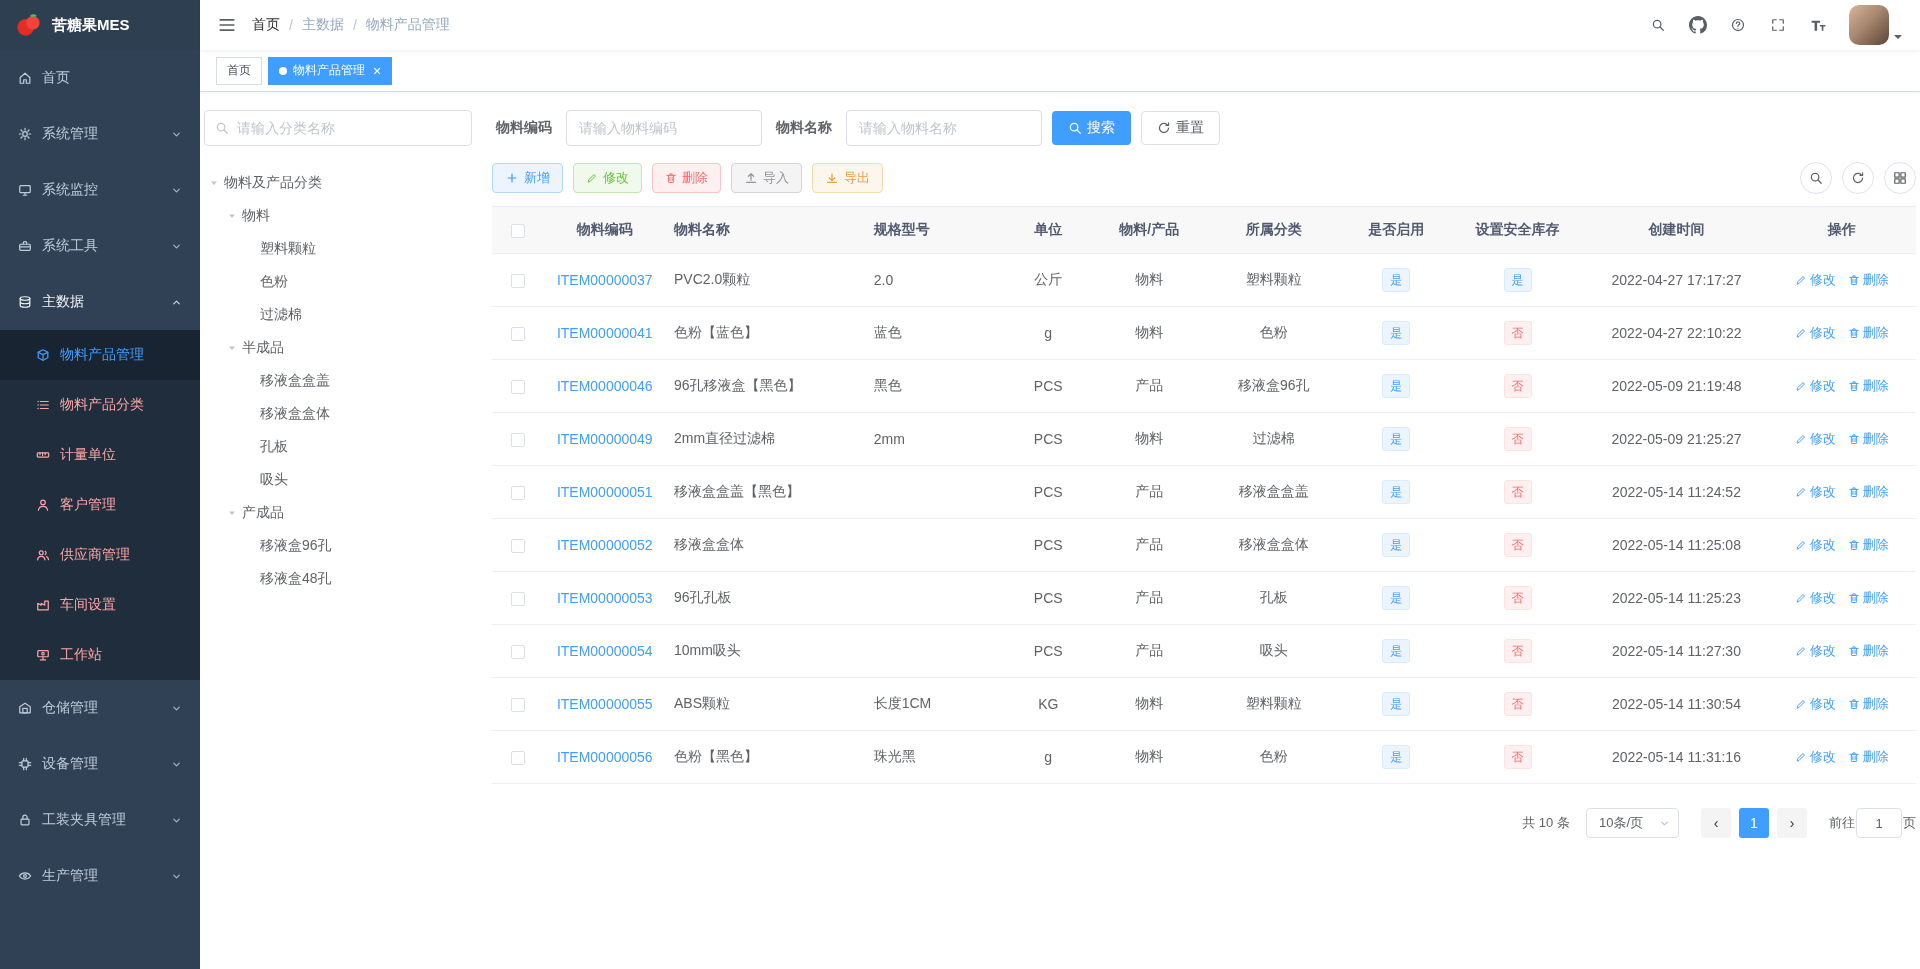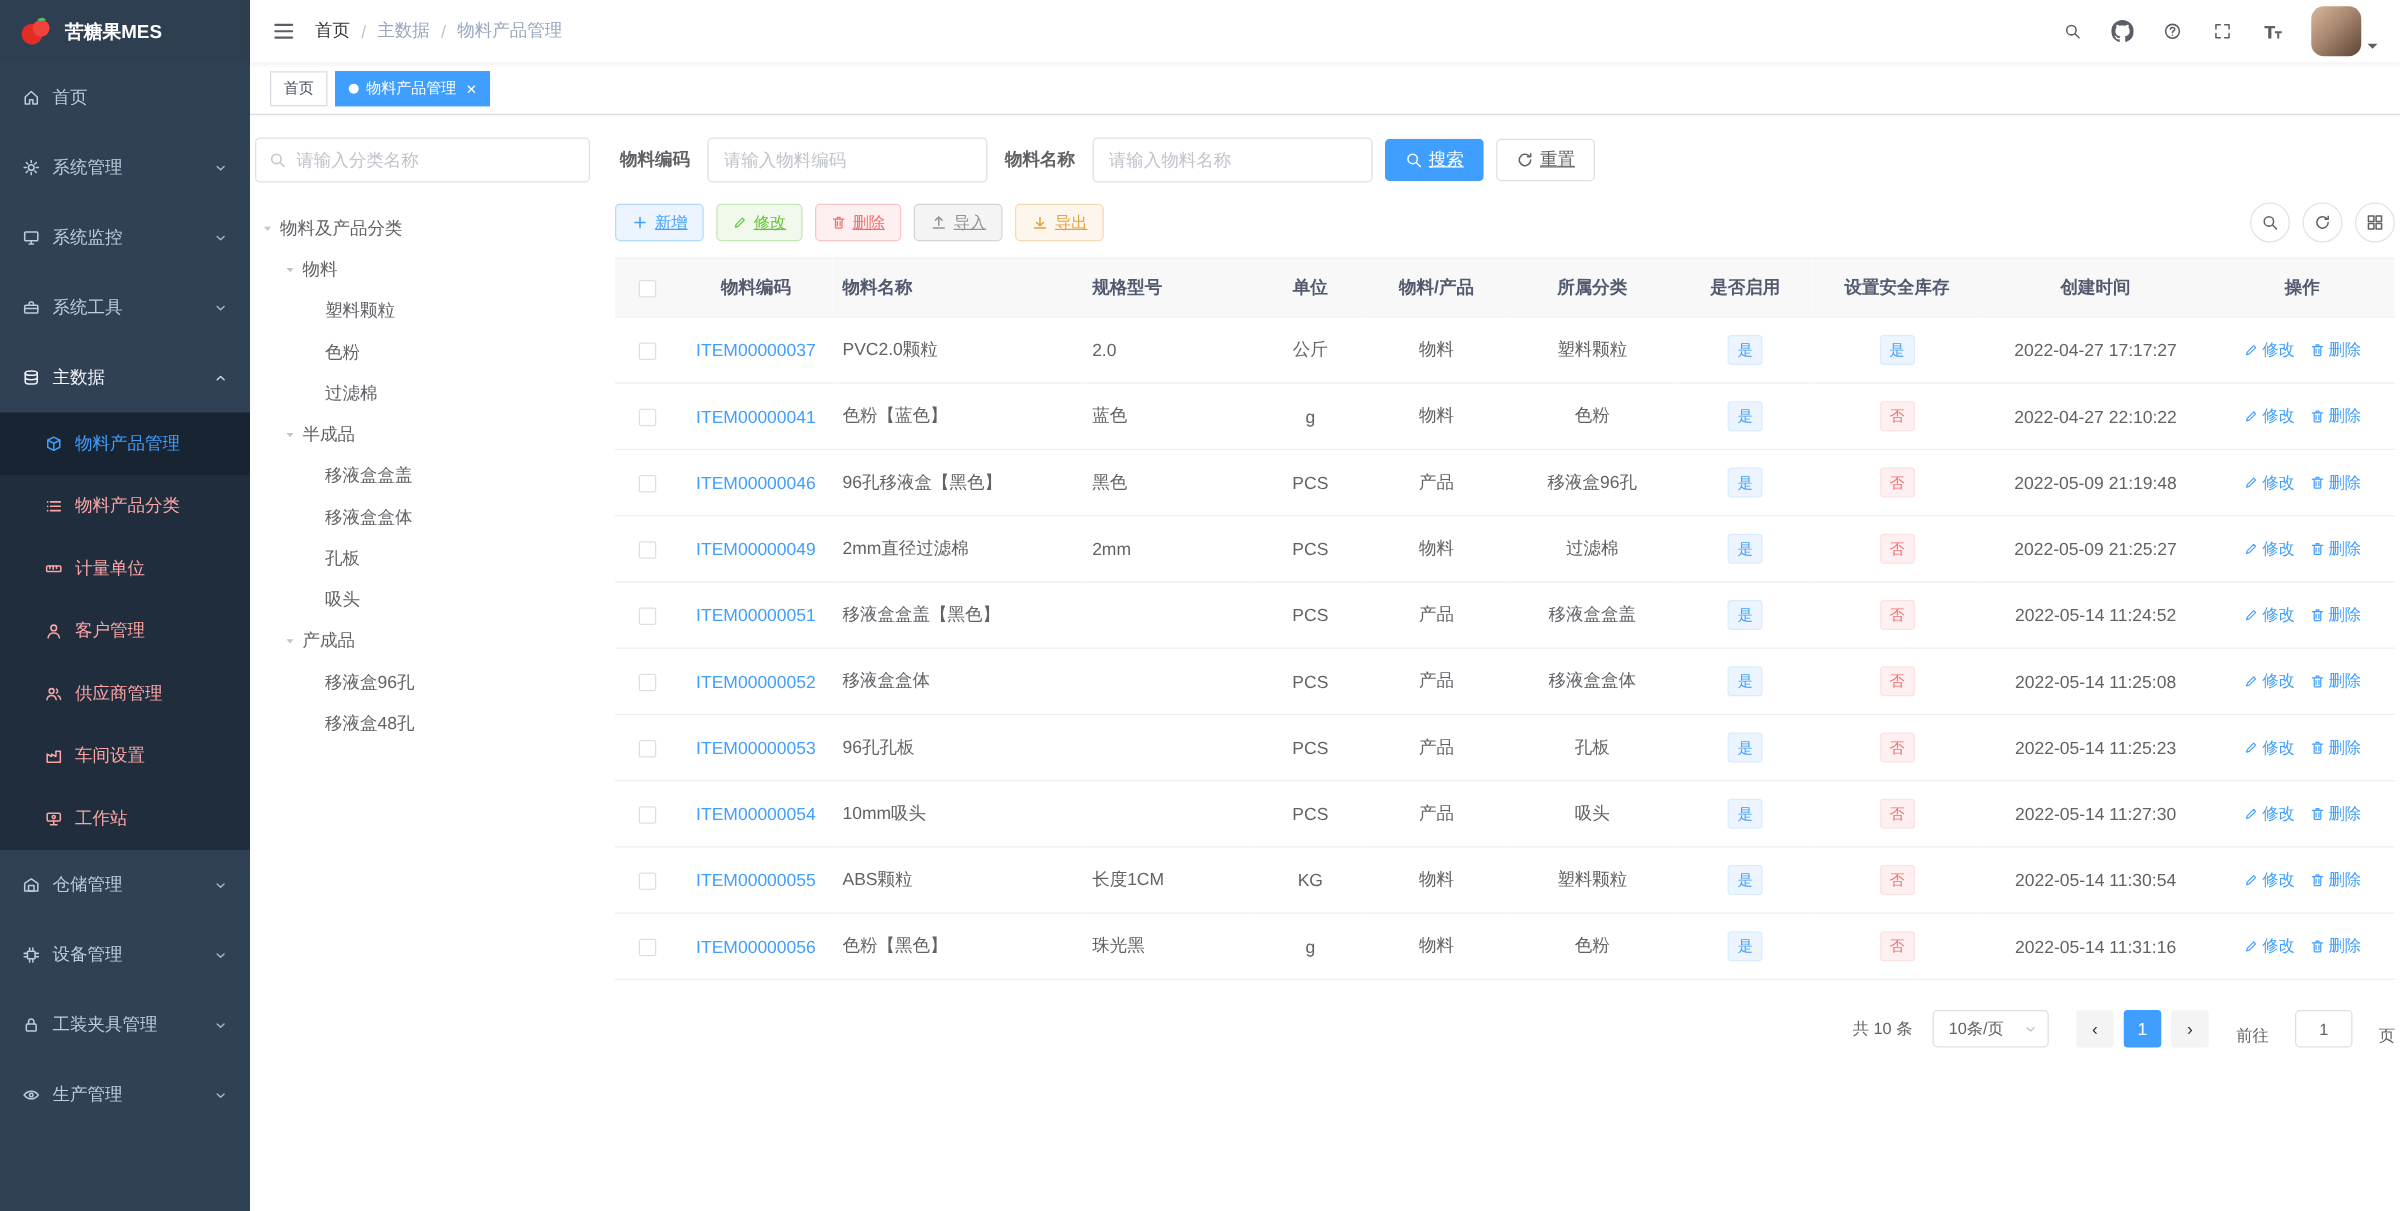--- a/index.html
+++ b/index.html
@@ -52,24 +52,24 @@
   .tree-search input { border: none; outline: none; flex: 1; font-size: 14px; color: #606266; min-width: 0; }
   .tree-search input::placeholder { color: #c0c4cc; }
   .tree { margin-top: 20px; font-size: 14px; color: #606266; }
   .tree-node { display: flex; align-items: center; height: 33px; cursor: pointer; }
   .tree-caret { width: 16px; display: flex; justify-content: center; color: #c0c4cc; margin-right: 2px; flex-shrink: 0; }
   .tree-caret.empty { visibility: hidden; }
 
   .content-panel { flex: 1; min-width: 0; display: flex; flex-direction: column; }
   .filter-row { display: flex; align-items: center; gap: 10px; margin-bottom: 16px; }
   .filter-label { font-size: 14px; font-weight: 700; color: #606266; margin: 0 4px; white-space: nowrap; }
-  .filter-input { width: 224px; height: 36px; border: 1px solid #dcdfe6; border-radius: 4px; padding: 0 12px; font-size: 14px; color: #606266; outline: none; }
+  .filter-input { width: 196px; height: 36px; border: 1px solid #dcdfe6; border-radius: 4px; padding: 0 12px; font-size: 14px; color: #606266; outline: none; }
   .filter-input::placeholder { color: #c0c4cc; }
 
-  .btn { display: inline-flex; align-items: center; gap: 5px; border-radius: 4px; cursor: pointer; font-size: 14px; border: 1px solid transparent; height: 34px; padding: 0 15px; background: #fff; text-decoration: underline; }
+  .btn { display: inline-flex; align-items: center; gap: 5px; border-radius: 4px; cursor: pointer; font-size: 14px; border: 1px solid transparent; height: 34px; padding: 0 15px; background: #fff; }
   .btn-primary { background: #409eff; color: #fff; }
   .btn-default { border-color: #dcdfe6; color: #606266; }
   .btn-mini { height: 30px; padding: 0 12px; font-size: 13px; }
   .btn-plain-primary { background: #ecf5ff; border-color: #b3d8ff; color: #409eff; }
   .btn-plain-success { background: #f0f9eb; border-color: #c2e7b0; color: #67c23a; }
   .btn-plain-danger  { background: #fef0f0; border-color: #fbc4c4; color: #f56c6c; }
   .btn-plain-info    { background: #f4f4f5; border-color: #d3d4d6; color: #909399; }
   .btn-plain-warning { background: #fdf6ec; border-color: #f5dab1; color: #e6a23c; }
 
   .toolbar-row { display: flex; align-items: center; gap: 10px; margin-bottom: 12px; }
@@ -99,21 +99,21 @@
   .tag-red  { background: #fef0f0; color: #f56c6c; border: 1px solid #fde2e2; }
   .ops a { color: #409eff; font-size: 13px; display: inline-flex; align-items: center; gap: 3px; margin: 0 6px; cursor: pointer; text-decoration: none; }
 
   
   .pagination { display: flex; align-items: center; justify-content: flex-end; gap: 8px; margin-top: 24px; font-size: 13px; color: #606266; }
   .pg-total { margin-right: 8px; }
   .pg-size { display: inline-flex; align-items: center; gap: 16px; border: 1px solid #dcdfe6; border-radius: 4px; height: 30px; padding: 0 8px 0 12px; color: #606266; cursor: pointer; margin-right: 14px; }
   .pg-size .icon { color: #c0c4cc; }
   .pg-btn { min-width: 30px; height: 30px; border: none; background: #f4f4f5; color: #303133; border-radius: 3px; font-size: 14px; cursor: pointer; display: inline-flex; align-items: center; justify-content: center; font-family: inherit; }
   .pg-btn.active { background: #409eff; color: #fff; }
-  .pg-goto { display: inline-flex; align-items: flex-end; gap: 21px; margin-left: 14px; }
+  .pg-goto { display: inline-flex; align-items: center; gap: 1px; margin-left: 14px; }
   .pg-input { width: 46px; height: 30px; border: 1px solid #dcdfe6; border-radius: 4px; text-align: center; font-size: 13px; color: #606266; outline: none; }
 </style>
 </head>
 <body>
 
 <div class="app">
 
   <aside class="sidebar">
     <div class="logo">
       <span class="icon">

